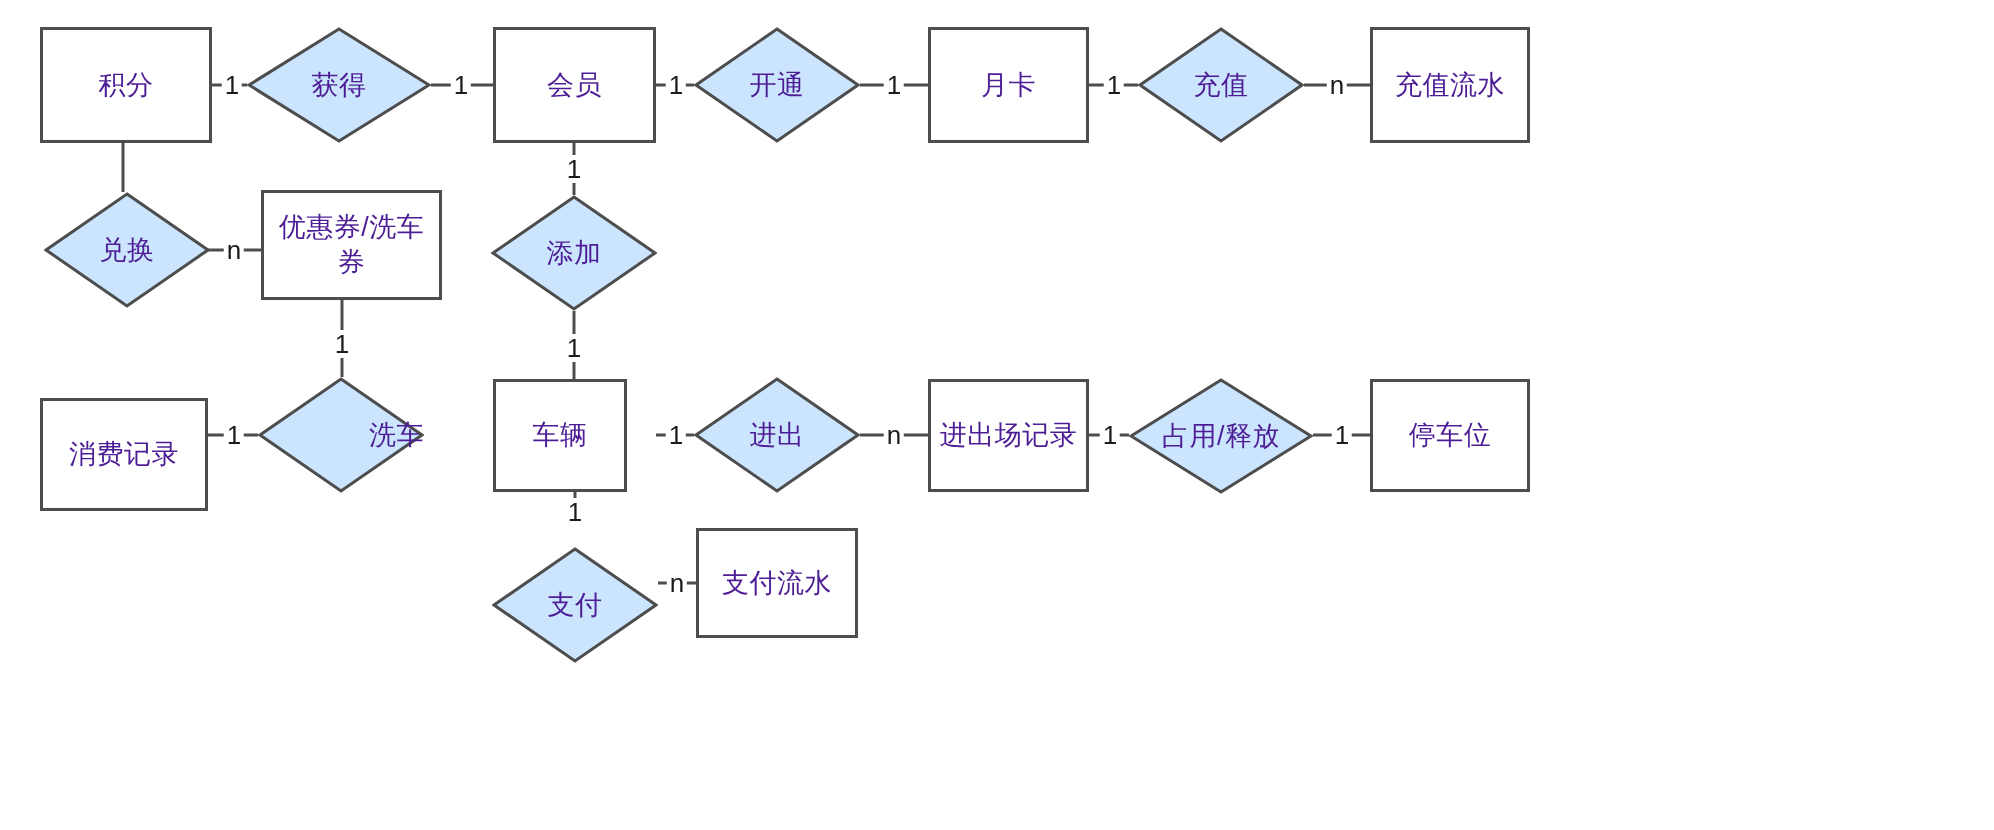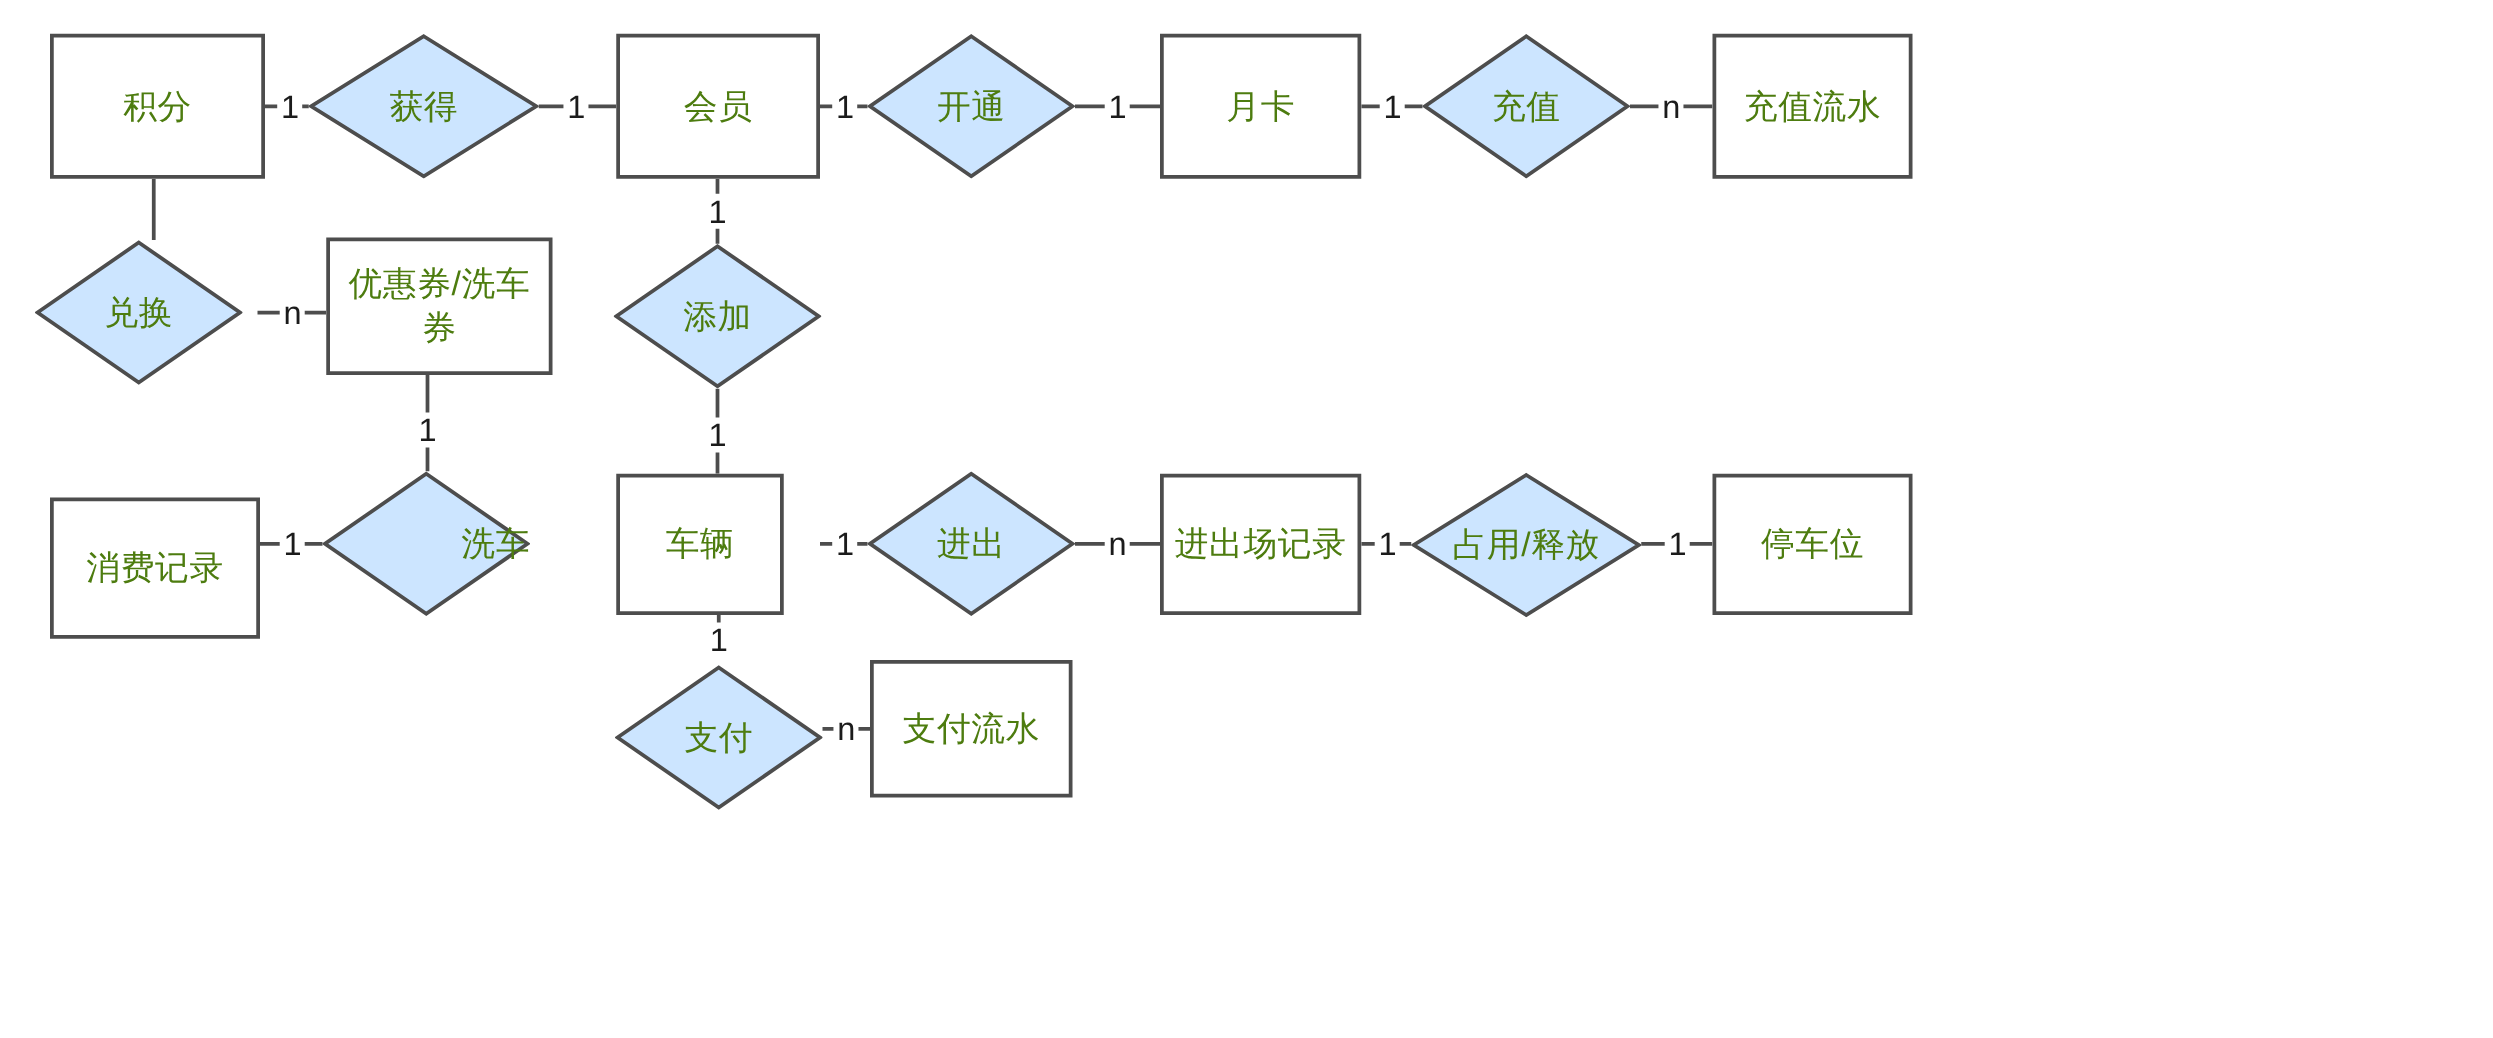--- a/index.html
+++ b/index.html
@@ -27,21 +27,21 @@
     pointer-events: none;
   }
   .node {
     position: absolute;
     box-sizing: border-box;
     display: flex;
     align-items: center;
     justify-content: center;
     text-align: center;
     line-height: 1.28;
-    color: #4d7c0f;
+    color: #4c1d95;
     font-size: 27px;
     letter-spacing: 0.5px;
   }
   .entity {
     background: #ffffff;
     border: 3px solid #4d4d4d;
   }
   .entity .node-label {
     display: block;
     padding: 0 8px;
@@ -139,21 +139,21 @@
           <polygon points="83,2 164,58 83,114 2,58" fill="#cce5ff" stroke="#4d4d4d" stroke-width="3" stroke-linejoin="miter"></polygon>
         </svg>
         <span class="node-label">开通</span>
       </div>
       <div class="node rel" style="left: 1138px; top: 27px; width: 166px; height: 116px;">
         <svg class="diamond-svg" width="166" height="116" viewBox="0 0 166 116">
           <polygon points="83,2 164,58 83,114 2,58" fill="#cce5ff" stroke="#4d4d4d" stroke-width="3" stroke-linejoin="miter"></polygon>
         </svg>
         <span class="node-label">充值</span>
       </div>
-      <div class="node rel" style="left: 28px; top: 192px; width: 166px; height: 116px;">
+      <div class="node rel" style="left: 44px; top: 192px; width: 166px; height: 116px;">
         <svg class="diamond-svg" width="166" height="116" viewBox="0 0 166 116">
           <polygon points="83,2 164,58 83,114 2,58" fill="#cce5ff" stroke="#4d4d4d" stroke-width="3" stroke-linejoin="miter"></polygon>
         </svg>
         <span class="node-label">兑换</span>
       </div>
       <div class="node rel" style="left: 491px; top: 195px; width: 166px; height: 116px;">
         <svg class="diamond-svg" width="166" height="116" viewBox="0 0 166 116">
           <polygon points="83,2 164,58 83,114 2,58" fill="#cce5ff" stroke="#4d4d4d" stroke-width="3" stroke-linejoin="miter"></polygon>
         </svg>
         <span class="node-label">添加</span>
@@ -169,21 +169,21 @@
           <polygon points="83,2 164,58 83,114 2,58" fill="#cce5ff" stroke="#4d4d4d" stroke-width="3" stroke-linejoin="miter"></polygon>
         </svg>
         <span class="node-label">进出</span>
       </div>
       <div class="node rel" style="left: 1129px; top: 378px; width: 184px; height: 116px;">
         <svg class="diamond-svg" width="184" height="116" viewBox="0 0 184 116">
           <polygon points="92,2 182,58 92,114 2,58" fill="#cce5ff" stroke="#4d4d4d" stroke-width="3" stroke-linejoin="miter"></polygon>
         </svg>
         <span class="node-label">占用/释放</span>
       </div>
-      <div class="node rel" style="left: 492px; top: 532px; width: 166px; height: 116px;">
+      <div class="node rel" style="left: 492px; top: 547px; width: 166px; height: 116px;">
         <svg class="diamond-svg" width="166" height="116" viewBox="0 0 166 116">
           <polygon points="83,2 164,58 83,114 2,58" fill="#cce5ff" stroke="#4d4d4d" stroke-width="3" stroke-linejoin="miter"></polygon>
         </svg>
         <span class="node-label">支付</span>
       </div>
     </div>
   <div id="cards">
       <span class="card" style="left: 232px; top: 85px; color: rgb(27, 27, 27);">1</span>
       <span class="card" style="left: 461px; top: 85px; color: rgb(27, 27, 27);">1</span>
       <span class="card" style="left: 676px; top: 85px; color: rgb(27, 27, 27);">1</span>

